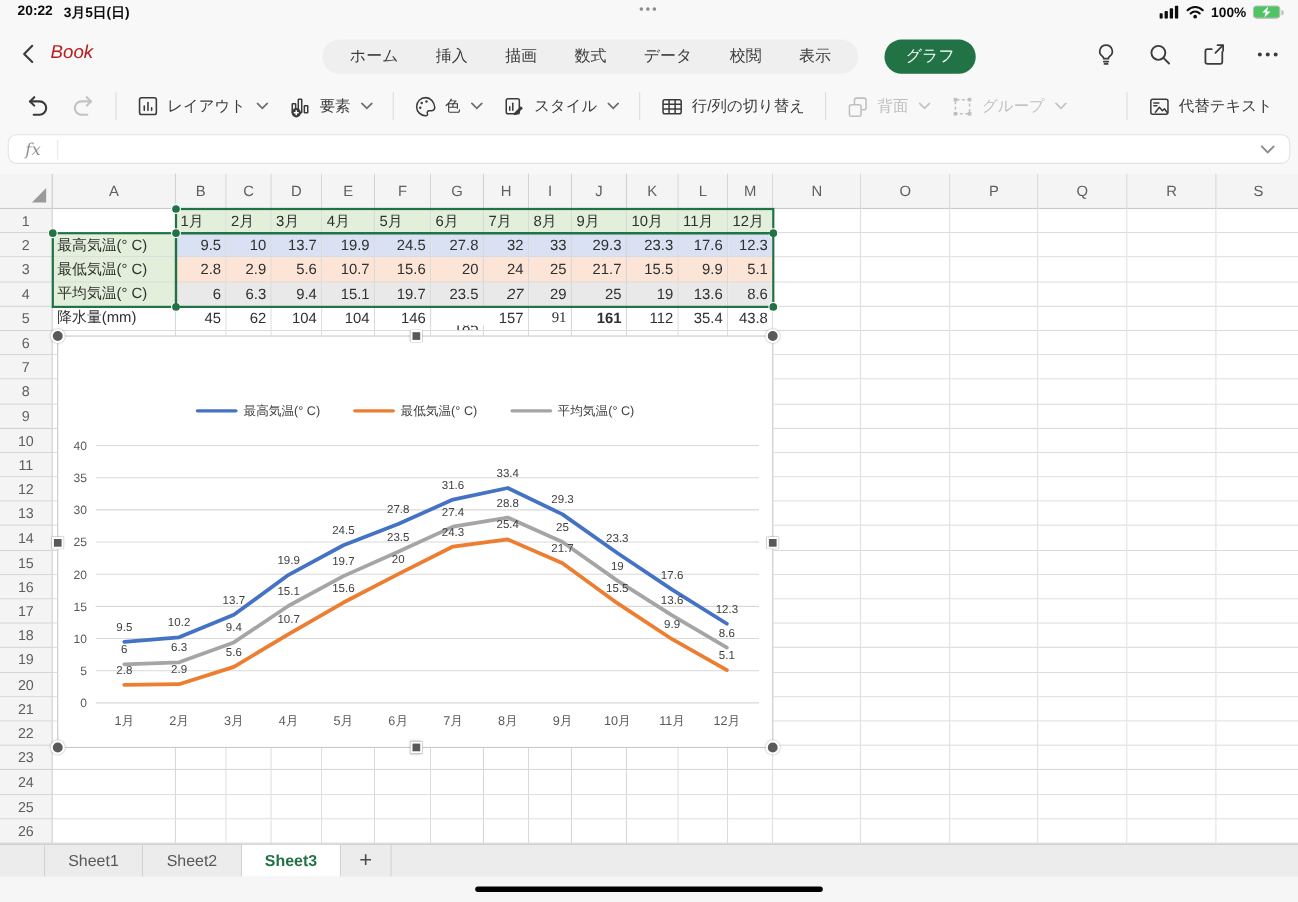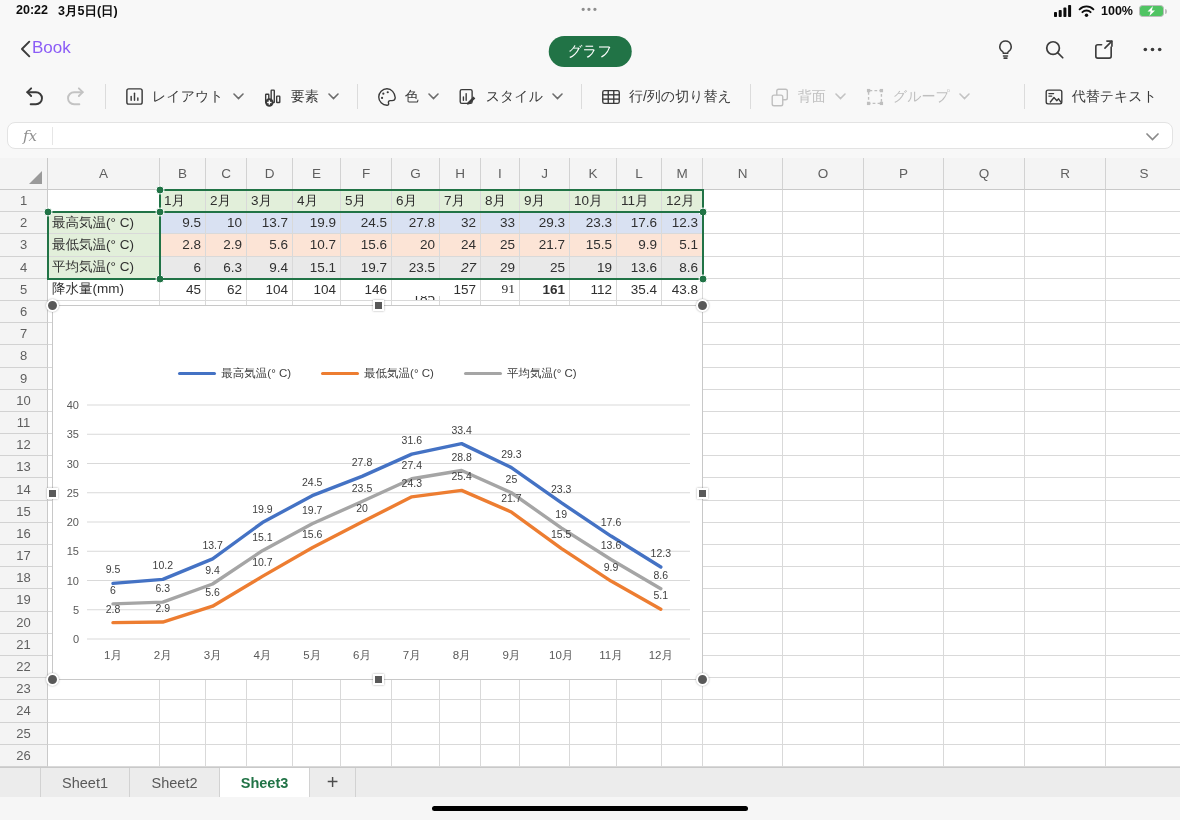--- a/index.html
+++ b/index.html
@@ -11,21 +11,21 @@
                justify-content:space-between; padding:0 16px; font-size:12.5px; font-weight:700; color:#0c0c0c; }
   .sb-left { display:flex; gap:10px; }
   .sb-center { position:absolute; left:50%; transform:translateX(-50%); top:3px; color:#8d8d8d; font-size:11px; letter-spacing:2px; }
   .sb-right { display:flex; align-items:center; gap:6px; }
   .batt { position:relative; width:25px; height:12px; border:1px solid #bdbdbd; border-radius:3.5px; background:#50c463; }
   .batt:after { content:""; position:absolute; right:-4px; top:3px; width:2.5px; height:5px; background:#bdbdbd; border-radius:0 2px 2px 0; }
 
   
   .titlebar { position:absolute; top:22px; left:0; right:0; height:53px; }
   .back-btn { position:absolute; left:14px; top:14px; width:26px; height:26px; display:flex; align-items:center; justify-content:center; }
-  .doc-title { position:absolute; left:32px; top:16px; font-size:17px; color:#8b5cf6; }
+  .doc-title { position:absolute; left:46px; top:16px; font-size:17px; color:#b91c1c;font-style:italic; }
   .ribbon-tabs { position:absolute; left:50%; transform:translateX(-50%); top:14px; display:flex; align-items:center; gap:24px; }
   .tab-pill { display:flex; align-items:center; background:#efefef; border-radius:16px; height:31px; padding:0 8px; }
   .rtab { padding:0 17px; font-size:14.5px; color:#3d3d3d; line-height:31px; border-radius:15px; white-space:nowrap; cursor:default; }
   .rtab-ctx { height:31px; line-height:31px; padding:0 19px; border-radius:16px; color:#fff; font-size:14.5px; white-space:nowrap; }
   .title-icons { position:absolute; right:16px; top:16px; display:flex; gap:26px; align-items:center; color:#3c3c3c; }
   .title-icons svg { display:block; }
 
   
   .toolbar { position:absolute; top:75px; left:0; right:0; height:43px; display:flex; align-items:center; padding:0 14px; }
   .tb-btn { display:flex; align-items:center; gap:7px; font-size:14px; color:#3a3a3a; padding:4px 9px; white-space:nowrap; }
@@ -114,20 +114,29 @@
 
 <div class="titlebar">
   <div class="back-btn">
     <svg width="22" height="22" viewBox="0 0 24 24">
         <path d="M14.5 4 L6.5 12 L14.5 20" fill="none" stroke="#3c3c3c" stroke-width="2.1" stroke-linecap="round" stroke-linejoin="round"></path>
       </svg>
   </div>
   <div class="doc-title">Book</div>
 
   <div class="ribbon-tabs">
+    <div class="tab-pill" id="ribbonTabs">
+        <div class="rtab">ホーム</div>
+        <div class="rtab">挿入</div>
+        <div class="rtab">描画</div>
+        <div class="rtab">数式</div>
+        <div class="rtab">データ</div>
+        <div class="rtab">校閲</div>
+        <div class="rtab">表示</div>
+      </div>
     <div class="rtab-ctx" id="ctxTab" style="background: rgb(33, 115, 70);">グラフ</div>
   </div>
 
   <div class="title-icons">
     <span>
       <svg width="23" height="23" viewBox="0 0 24 24" fill="none" stroke="#3c3c3c" stroke-width="1.6" stroke-linecap="round">
         <path d="M12 3.2 a 5.9 5.9 0 0 1 3.3 10.8 c-.7.5-1.1 1.2-1.1 2 h-4.4 c0-.8-.4-1.5-1.1-2 A 5.9 5.9 0 0 1 12 3.2 z"></path>
         <line x1="9.9" y1="18.8" x2="14.1" y2="18.8"></line>
           <line x1="10.5" y1="21" x2="13.5" y2="21"></line>
       </svg>

